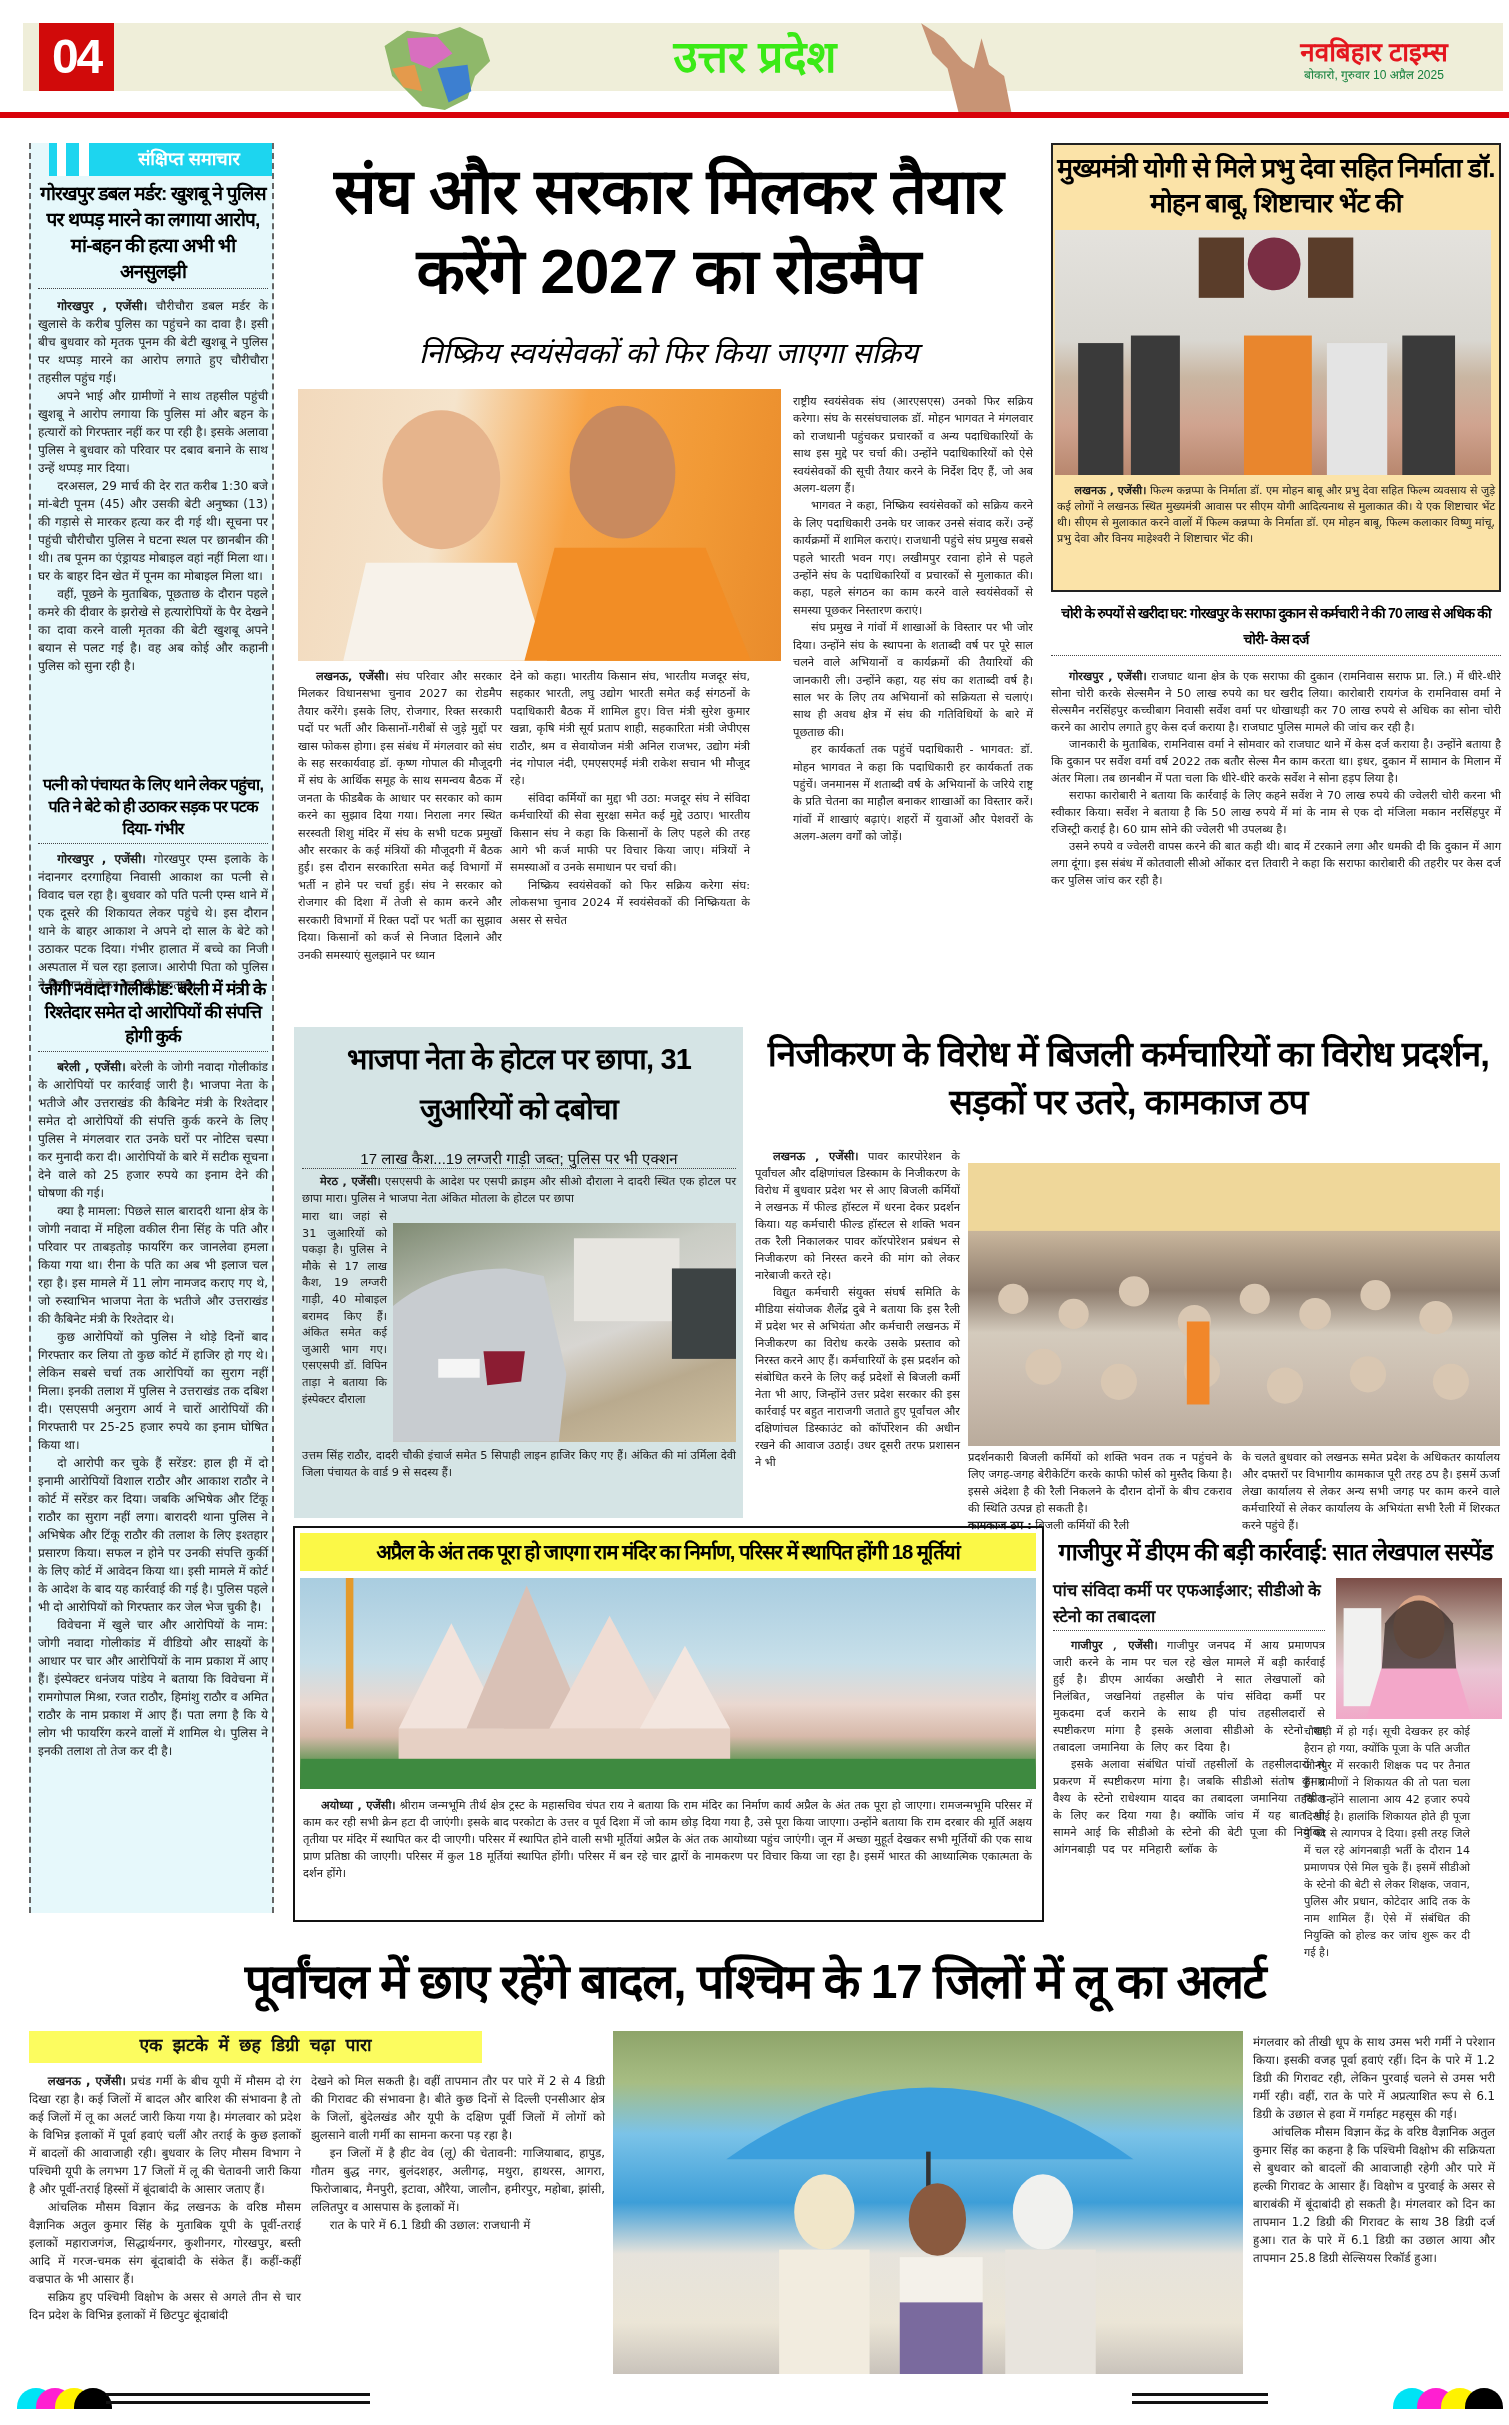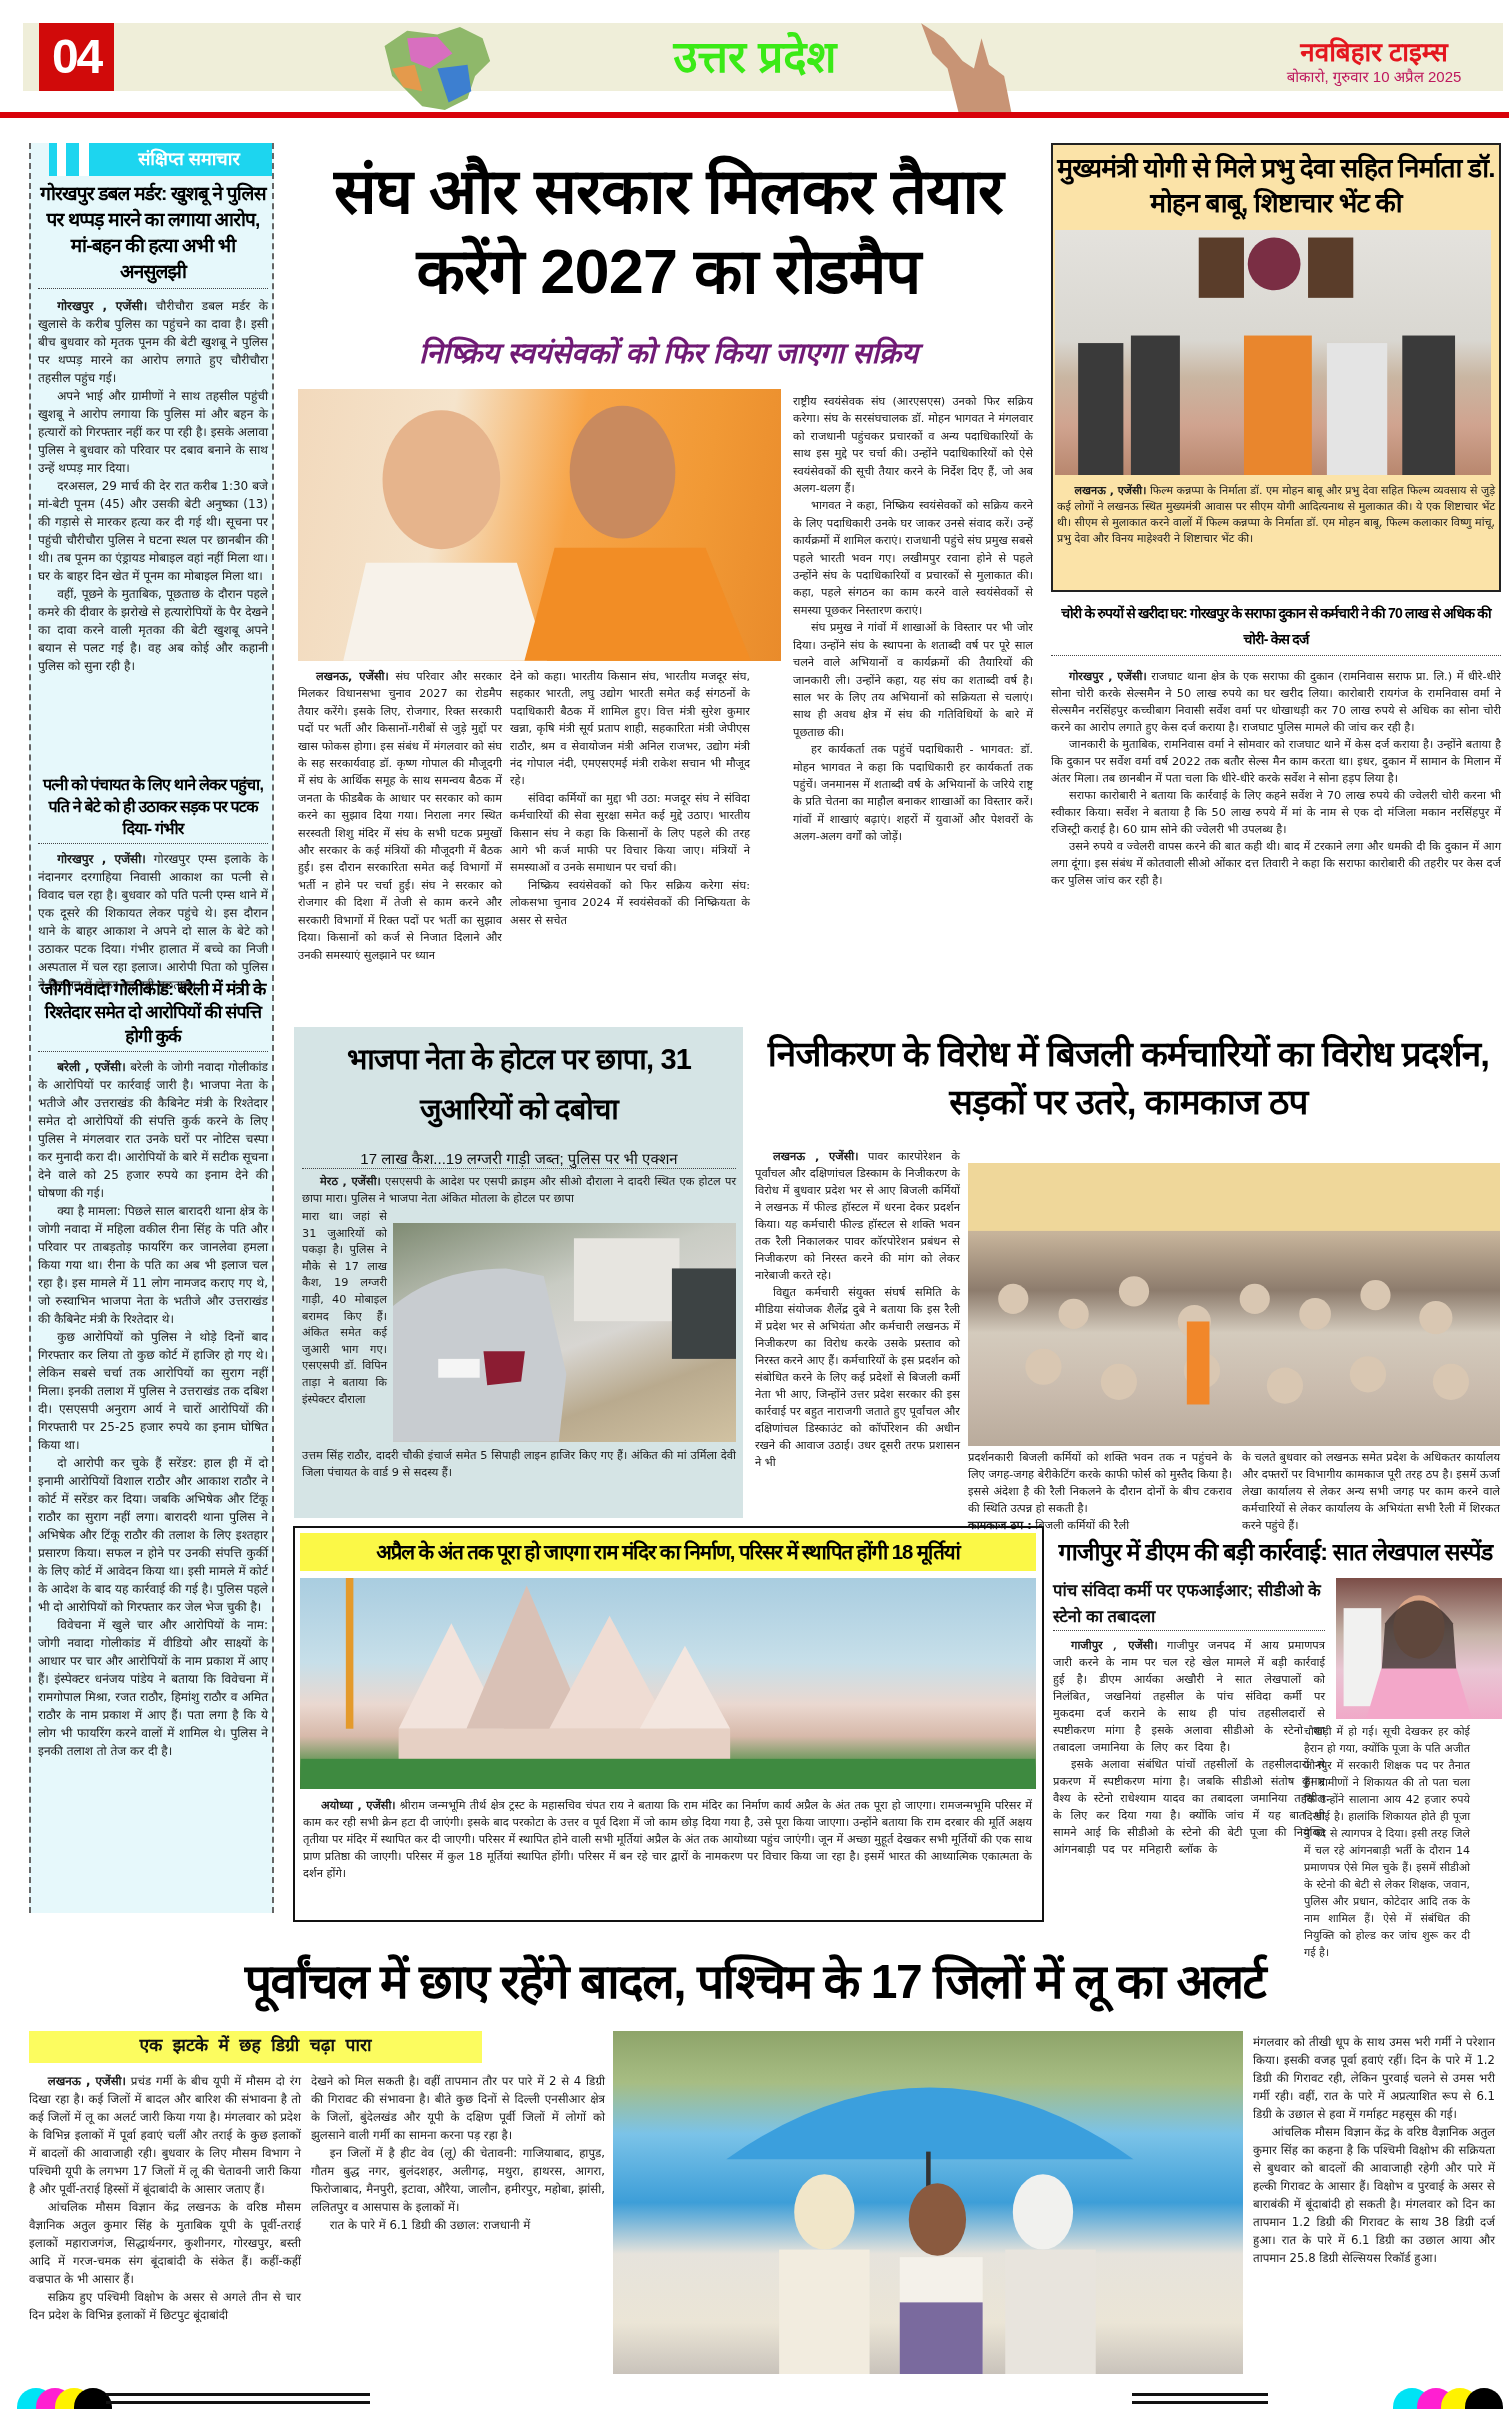--- a/index.html
+++ b/index.html
@@ -11,34 +11,34 @@
   .body-text p.noindent { text-indent: 0; }
   .body-text b { font-weight: bold; }
   .hl { font-family: "Liberation Sans", sans-serif; font-weight: bold; color: #000; letter-spacing: -0.8px; line-height: 1.15; text-align: center; }
   .dotted { border-bottom: 1.5px dotted #444; }
 
   
   #masthead { left: 22.6px; top: 22.6px; width: 1480px; height: 68px; background: #efeed9; }
   #page-no { left: 39px; top: 22.6px; width: 75px; height: 68px; background: #d10a0a; color: #fff; font-family: "Liberation Sans", sans-serif; font-weight: bold; font-size: 48px; line-height: 68px; text-align: center; letter-spacing: -2.3px; }
   #section-title { left: 604px; top: 22.6px; width: 302px; height: 68px; color: #3aea16; font-family: "Liberation Sans", sans-serif; font-weight: bold; font-size: 44px; line-height: 68px; text-align: center; }
   #paper-name { left: 1253px; top: 33px; width: 242px; color: #e4161e; font-family: "Liberation Sans", sans-serif; font-weight: bold; font-size: 26px; text-align: center; }
-  #paper-date { left: 1253px; top: 66px; width: 242px; color: #be185d; font-family: "Liberation Sans", sans-serif; font-size: 15px; text-align: center; }
+  #paper-date { left: 1253px; top: 66px; width: 242px; color: #15803d; font-family: "Liberation Sans", sans-serif; font-size: 12px; text-align: center; }
   #map-collage { left: 377px; top: 22.6px; width: 181px; height: 91px; }
   #statue { left: 891px; top: 22.6px; width: 181px; height: 91px; }
   #top-rule { left: 0; top: 112px; width: 1510px; height: 6px; background: #d8020a; }
 
   
   #brief-box { left: 29px; top: 143px; width: 245px; height: 1770px; background: #e6f8fb; border-left: 2.3px dashed #666; border-right: 2.3px dashed #666; }
   #brief-header { left: 49px; top: 143px; width: 223px; height: 33px; background: #1dd5ef; }
   .brief-stripe { position: absolute; top: 0; width: 9.8px; height: 33px; background: #fff; }
   #brief-title { left: 106px; top: 143px; width: 166px; height: 33px; color: #fff; font-family: "Liberation Sans", sans-serif; font-weight: bold; font-size: 18px; line-height: 33px; text-align: center; }
 
   
   #lead-hl { left: 291px; top: 151px; width: 755px; font-size: 63px; line-height: 80px; }
-  #lead-sub { left: 291px; top: 332px; width: 755px; color: #701a75; font-family: "Liberation Sans", sans-serif; font-weight: bold; font-style: italic; font-size: 29px; text-align: center; }
+  #lead-sub { left: 291px; top: 332px; width: 755px; color: #000000; font-family: "Liberation Sans", sans-serif; font-weight: normal; font-style: italic; font-size: 29px; text-align: center; }
   #lead-photo { left: 298px; top: 389px; width: 483px; height: 272px; background: linear-gradient(100deg, #f2d9bc 0%, #f5e4cc 30%, #f7a447 55%, #f19935 80%, #e98b2b 100%); overflow: hidden; }
 
   
   #cm-box { left: 1051px; top: 143px; width: 450px; height: 449px; background: #fbe3a8; border: 2.3px solid #222; border-top: 2.3px solid #222; }
   #cm-hl { left: 1057px; top: 151px; width: 438px; font-size: 26.4px; line-height: 35px; }
   #cm-photo { left: 1055px; top: 230px; width: 436px; height: 245px; background: linear-gradient(180deg, #e4e2dd 0%, #d9d7d1 45%, #c9b6a2 60%, #d0a38f 80%, #b8876e 100%); }
 
   
   #hotel-box { left: 294px; top: 1027px; width: 449px; height: 491px; background: #d5e4e5; }
   #hotel-hl { left: 298px; top: 1034px; width: 442px; font-size: 29px; line-height: 50px; }

